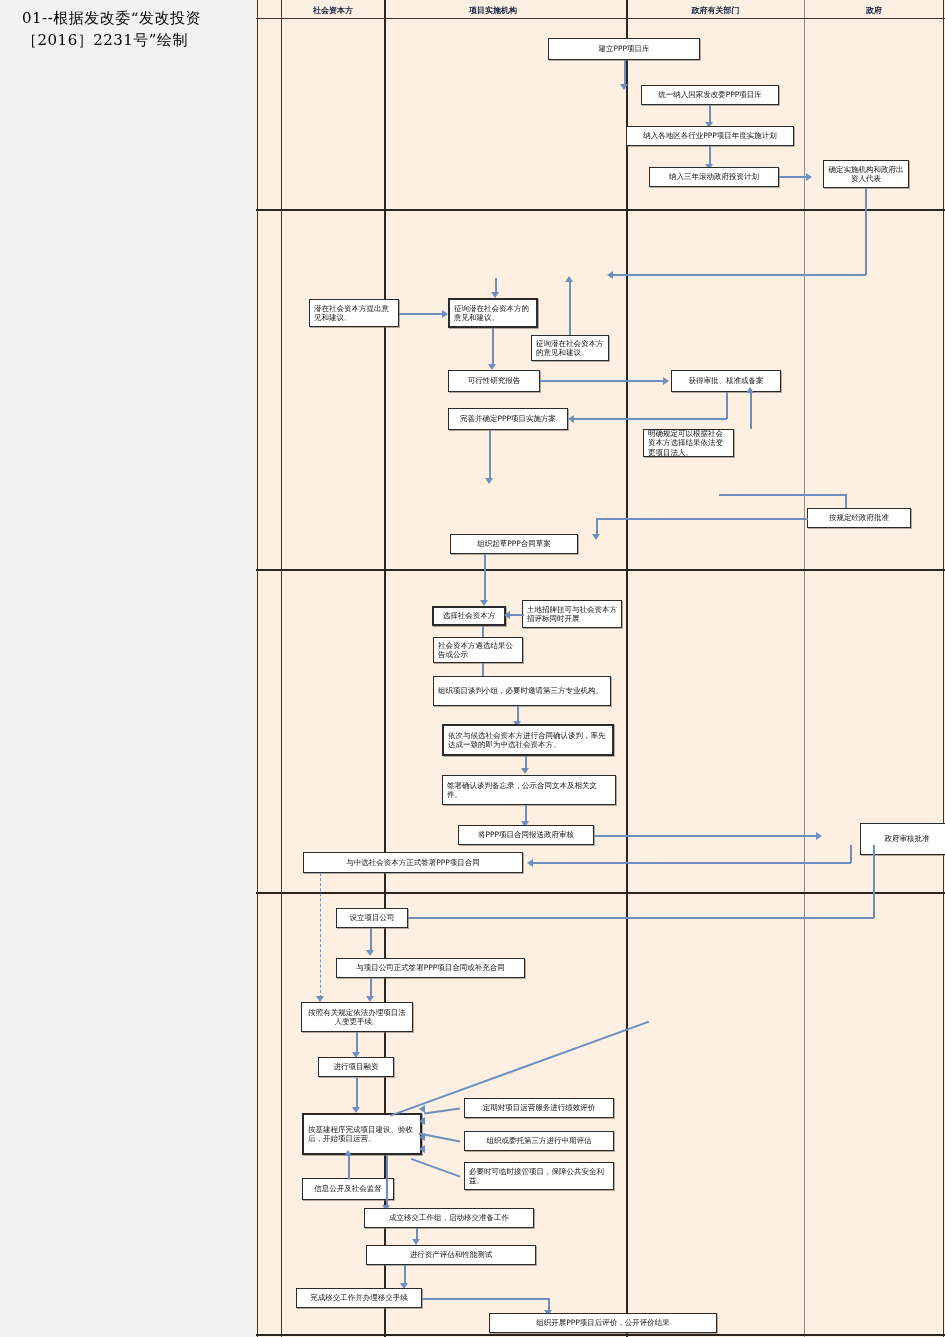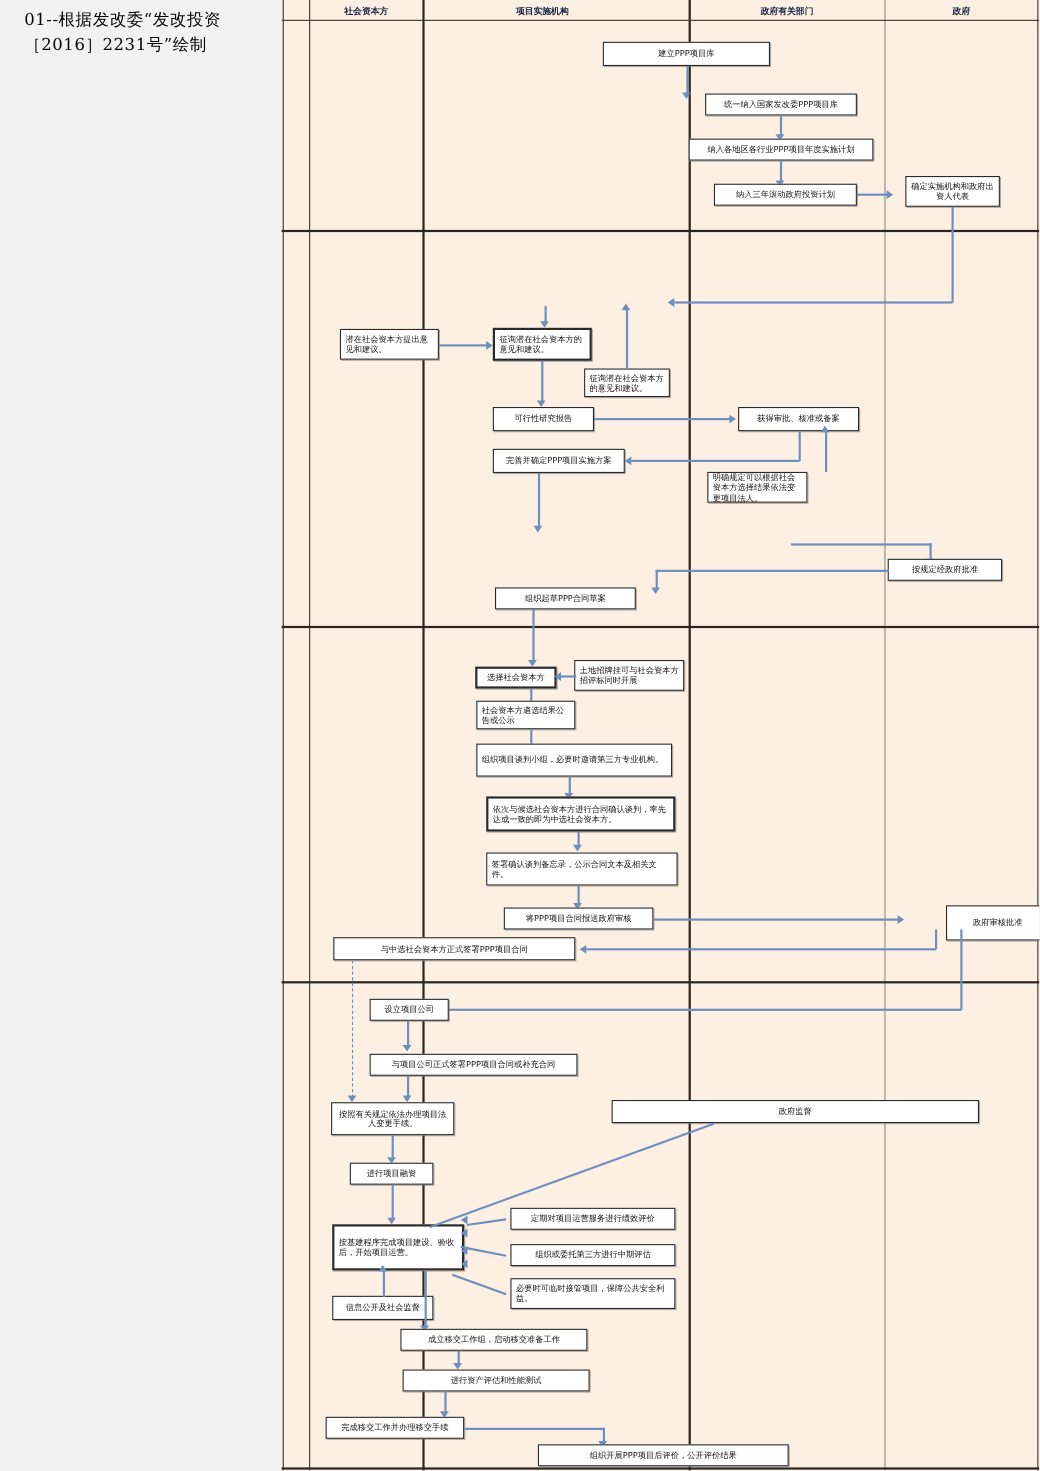--- a/index.html
+++ b/index.html
@@ -197,21 +197,20 @@
     <div class="arw d" style="left:110px;top:996px;"></div>
 
     <div class="node c" style="left:45px;top:1002px;width:112px;height:30px;">按照有关规定依法办理项目法人变更手续。</div>
     <div class="ln lnv" style="left:100px;top:1032px;height:22px;"></div>
     <div class="arw d" style="left:96px;top:1052px;"></div>
 
     <div class="node c" style="left:62px;top:1057px;width:76px;height:20px;">进行项目融资</div>
     <div class="ln lnv" style="left:100px;top:1077px;height:32px;"></div>
     <div class="arw d" style="left:96px;top:1107px;"></div>
 
-    <div class="node c" style="left:300px;top:1000px;width:334px;height:21px;">政府监督</div>
 
     <div class="node l b2" style="left:46px;top:1113px;width:120px;height:42px;">按基建程序完成项目建设、验收后，开始项目运营。</div>
 
     <div class="node c" style="left:208px;top:1098px;width:150px;height:20px;">定期对项目运营服务进行绩效评价</div>
     <div class="node c" style="left:208px;top:1131px;width:150px;height:20px;">组织或委托第三方进行中期评估</div>
     <div class="node l" style="left:208px;top:1162px;width:150px;height:28px;">必要时可临时接管项目，保障公共安全利益。</div>
 
     <div class="diag" style="left:204px;top:1108px;width:36px;transform:rotate(172deg);"></div>
     <div class="arw l" style="left:163px;top:1117px;"></div>
 

